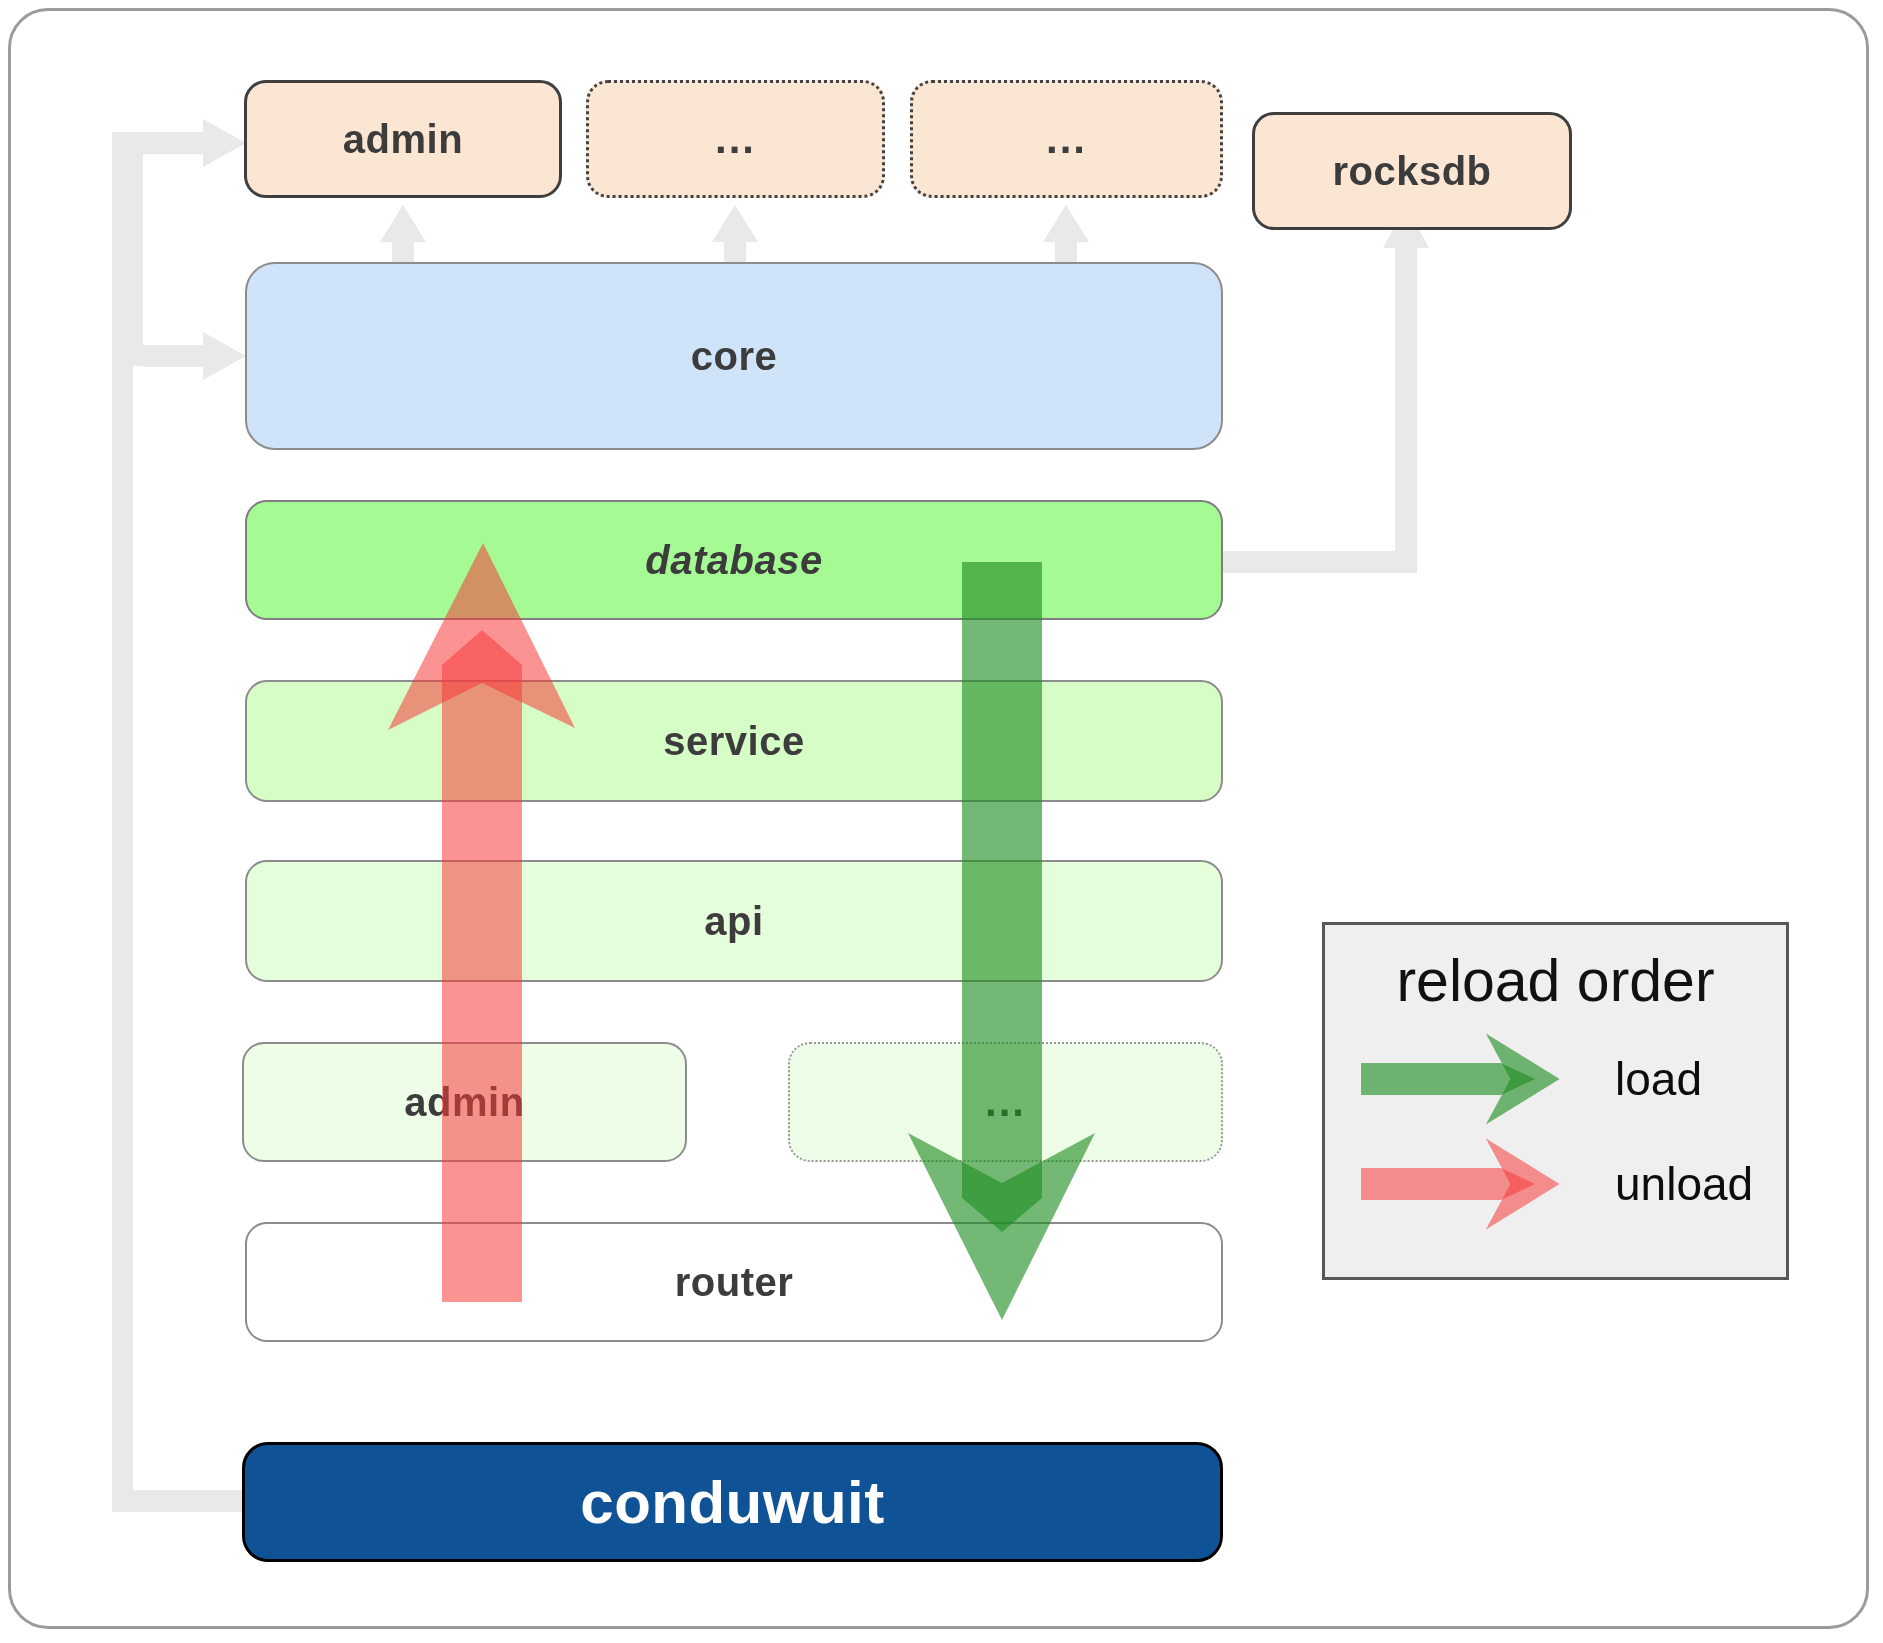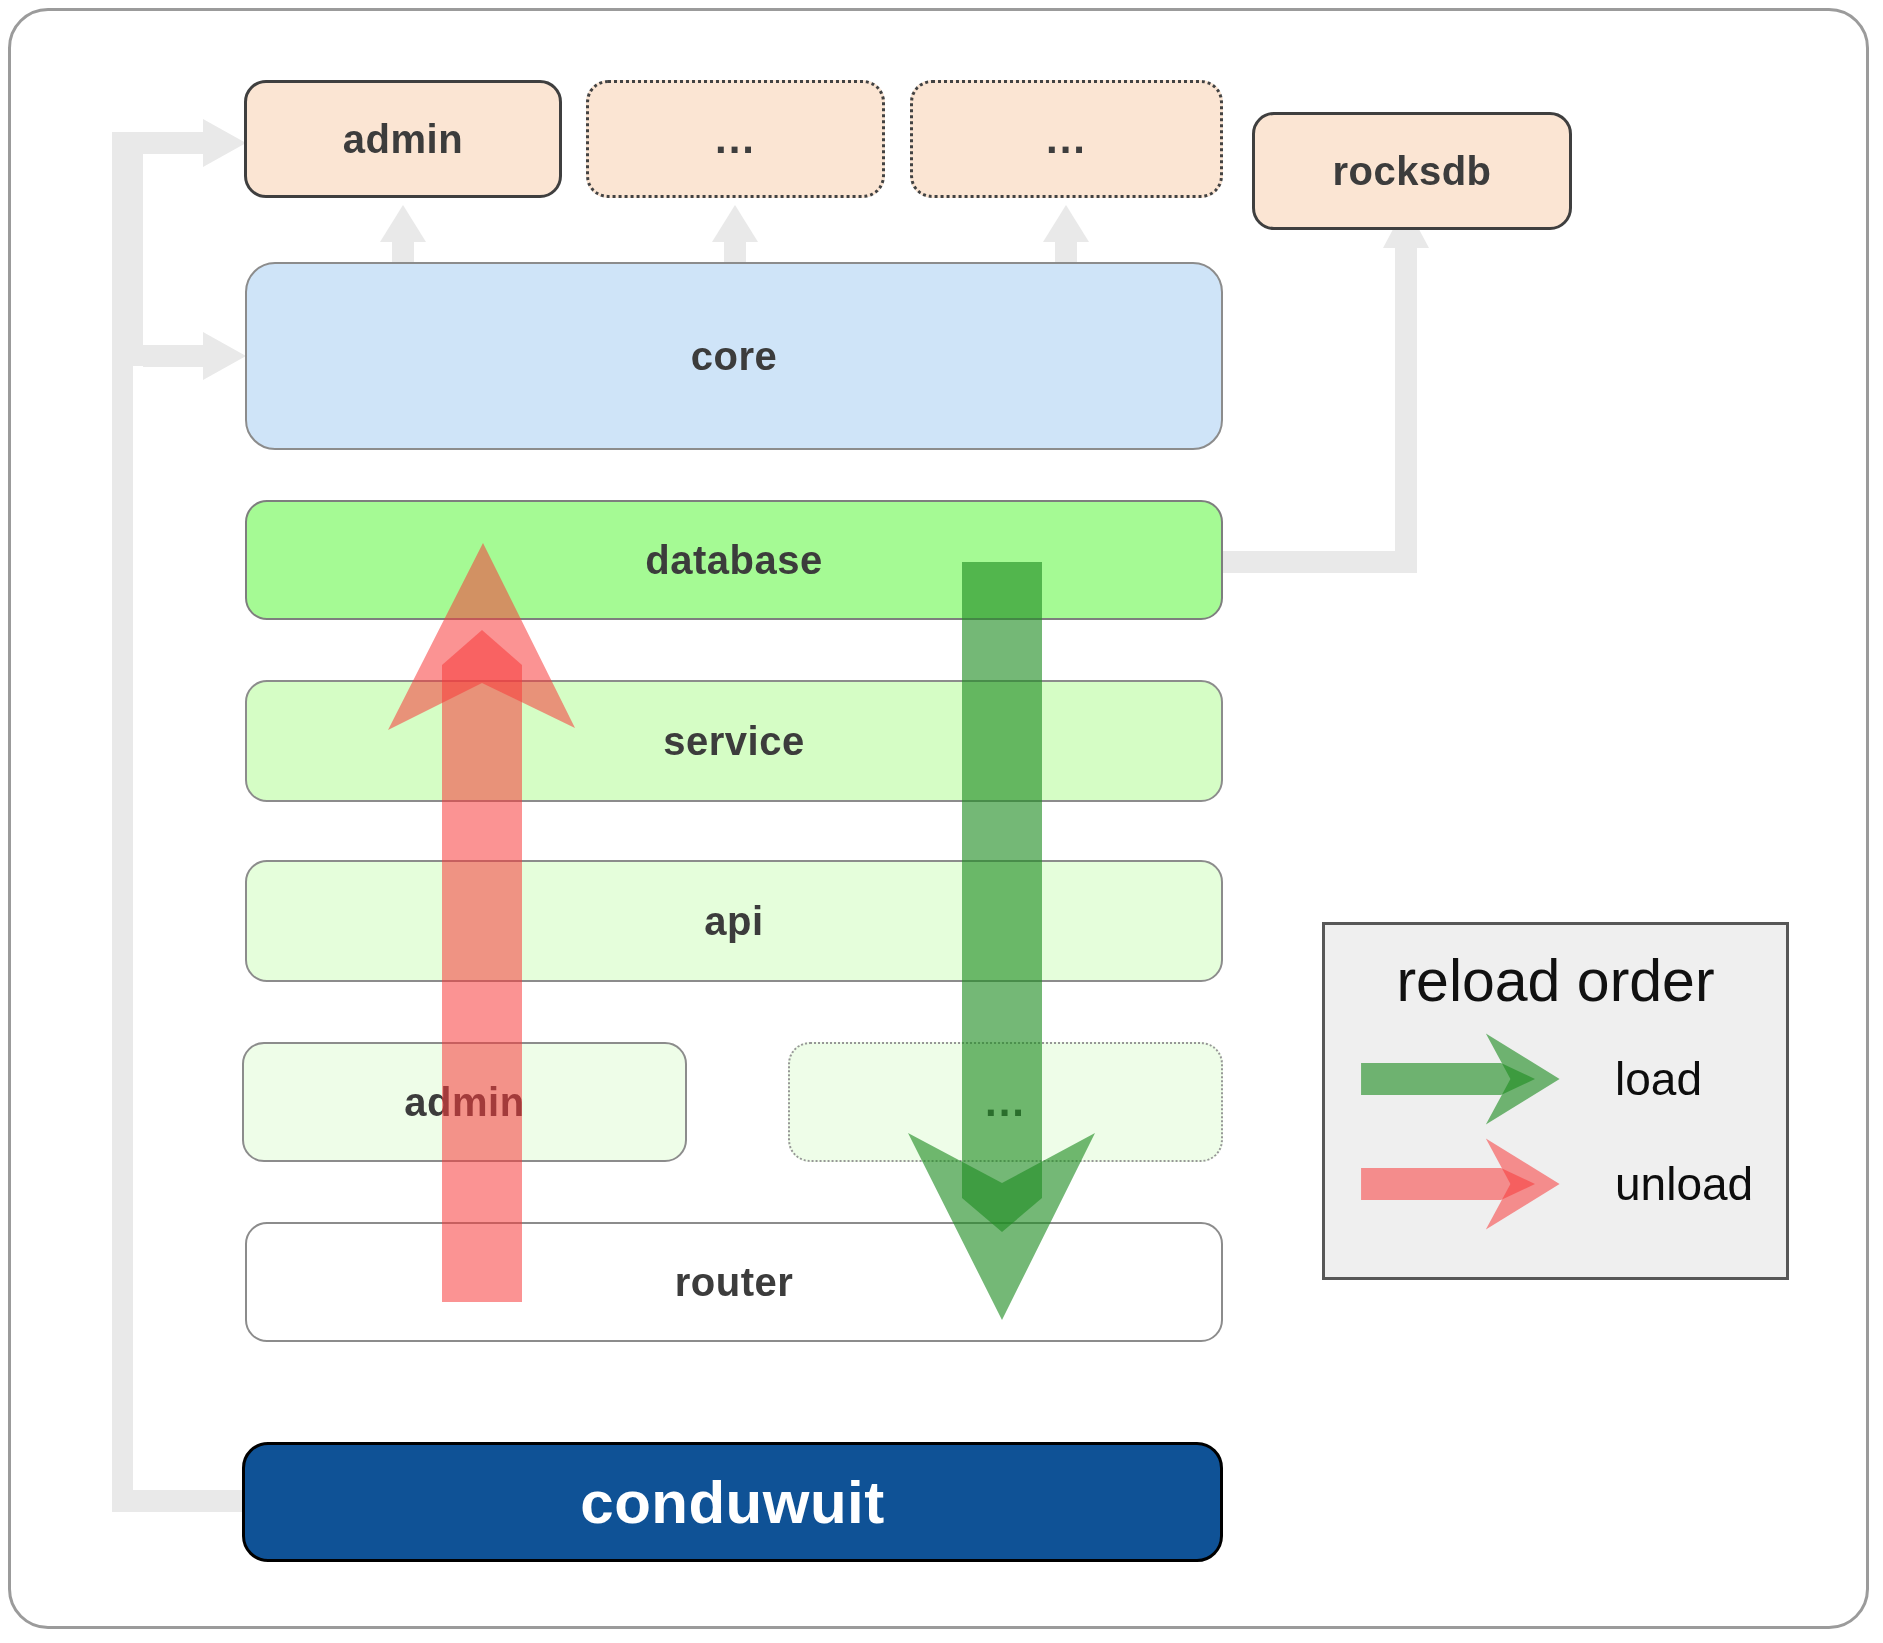--- a/index.html
+++ b/index.html
@@ -11,21 +11,21 @@
   .box{position:absolute;box-sizing:border-box;display:flex;align-items:center;justify-content:center;border-radius:22px;z-index:2;}
   .lbl{font-size:40px;font-weight:600;color:#3c3c3c;letter-spacing:.5px;}
   .dots-lbl{font-size:42px;font-weight:700;color:#3d3d3d;letter-spacing:2px;}
   
   .b-ruma   {left:244px;top:80px;width:318px;height:118px;background:var(--crate_bg);border:3px solid #3f3f3f;}
   .b-dots1  {left:586px;top:80px;width:299px;height:118px;background:var(--crate_bg);border:3px dotted #424242;}
   .b-dots2  {left:910px;top:80px;width:313px;height:118px;background:var(--crate_bg);border:3px dotted #424242;}
   .b-rocksdb{left:1252px;top:80px;width:320px;height:118px;background:var(--crate_bg);border:3px solid #3f3f3f;margin-top:32px;}
   
   .b-core    {left:245px;top:262px;width:978px;height:188px;background:var(--core_bg);border:2px solid #8c8c8c;border-radius:30px;}
-  .b-database{left:245px;top:500px;width:978px;height:120px;background:var(--database_bg);border:2px solid #7e7e7e;}
+  .b-database{left:245px;top:500px;width:978px;height:120px;background:var(--database_bg);border:2px solid #7e7e7e;font-style:italic;}
   .b-service {left:245px;top:680px;width:978px;height:122px;background:var(--service_bg);border:2px solid #8c8c8c;}
   .b-api     {left:245px;top:860px;width:978px;height:122px;background:var(--api_bg);border:2px solid #8c8c8c;}
   .b-admin   {left:242px;top:1042px;width:445px;height:120px;background:var(--admin_bg);border:2px solid #8c8c8c;}
   .b-dots3   {left:788px;top:1042px;width:435px;height:120px;background:var(--admin_bg);border:2px dotted #979797;}
   .b-router  {left:245px;top:1222px;width:978px;height:120px;background:#ffffff;border:2px solid #8c8c8c;}
   .b-conduwuit{left:242px;top:1442px;width:981px;height:120px;background:var(--conduwuit_bg);border:3px solid #000;border-radius:26px;}
   .b-conduwuit .lbl{color:#fff;font-size:60px;font-weight:600;}
   
   svg.layer{position:absolute;left:0;top:0;width:1883px;height:1643px;pointer-events:none;}
   #connectors{z-index:1;}

